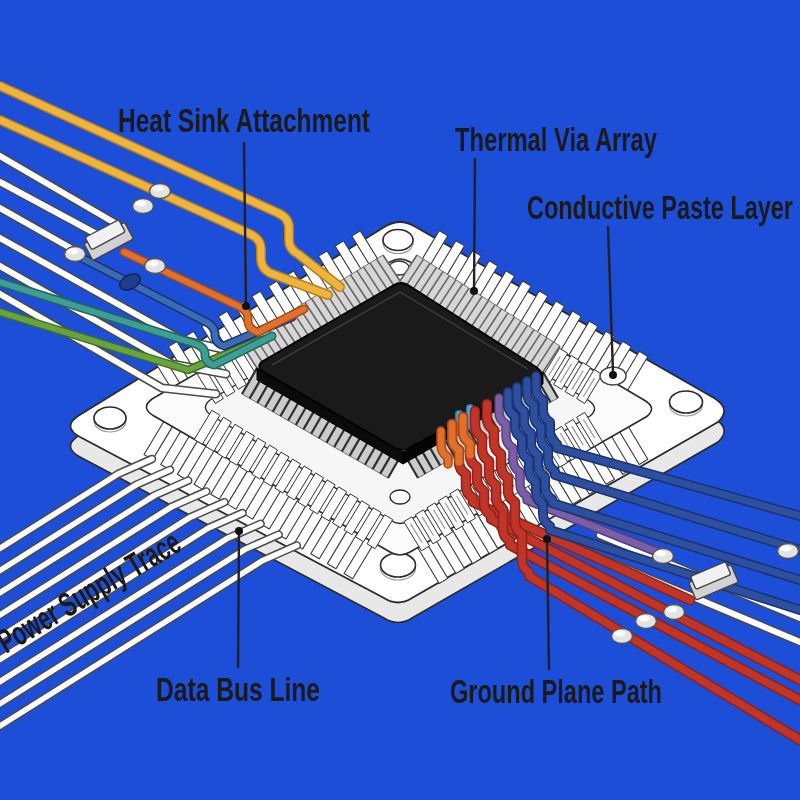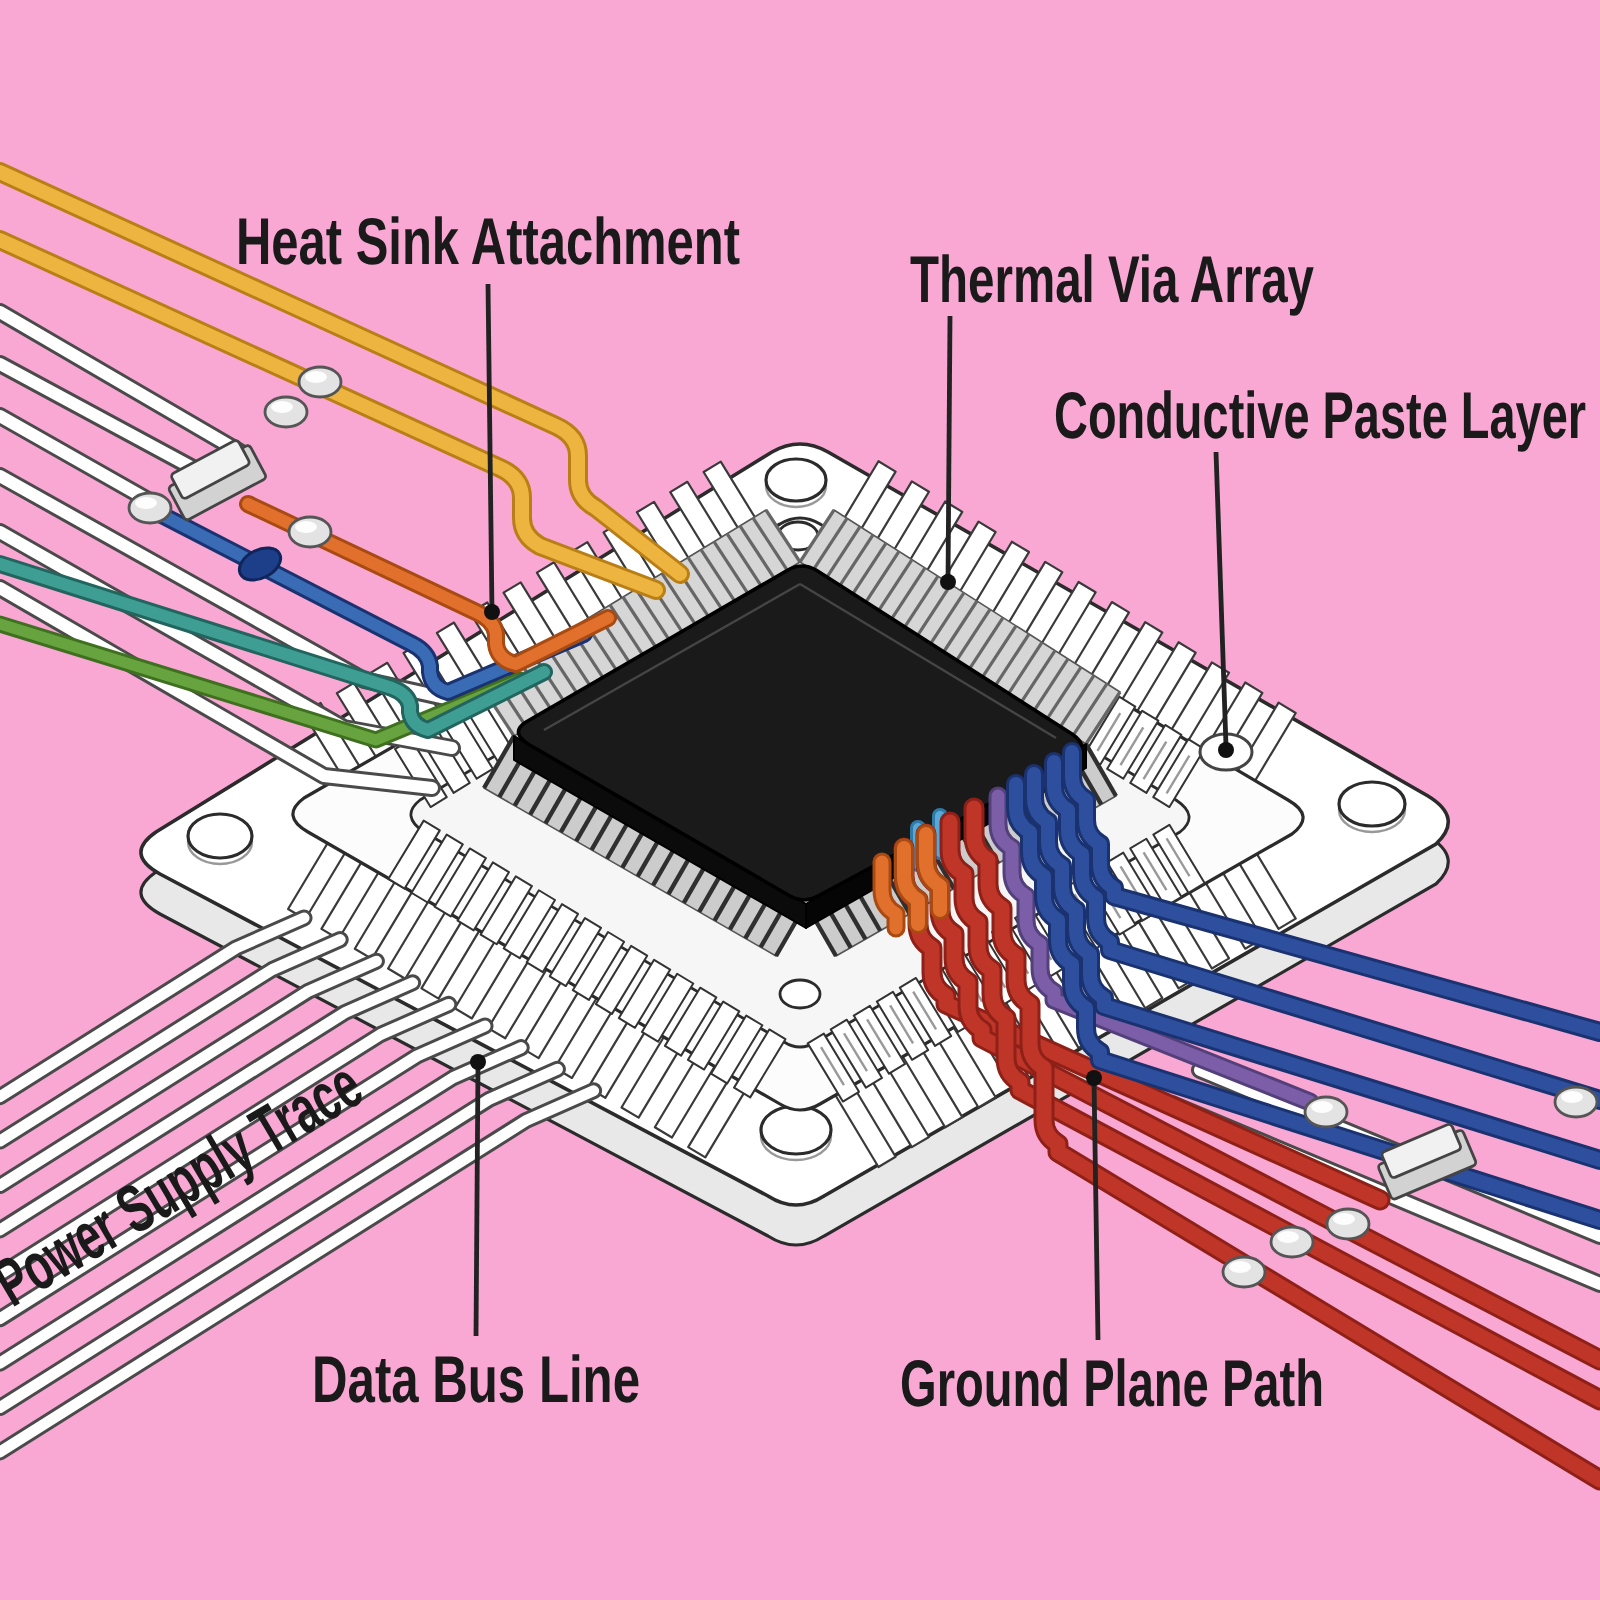--- a/index.html
+++ b/index.html
@@ -1,16 +1,16 @@
 <!DOCTYPE html>
 <html><head>
 <meta charset="utf-8">
 <style>
   html,body{margin:0;padding:0;background:#fff;}
-  .stage{position:relative;width:800px;height:800px;background:#f9a8d4;overflow:hidden;
+  .stage{position:relative;width:800px;height:800px;background:#1d4ed8;overflow:hidden;
          font-family:"Liberation Sans",sans-serif;}
   svg{display:block;}
   text.callout{font-family:"Liberation Sans",sans-serif;font-weight:700;fill:#1a1a1a;}
 </style>
 </head>
 <body>
 
 <div class="stage">
 <svg id="scene" viewBox="0 0 800 800" width="800" height="800">
 

